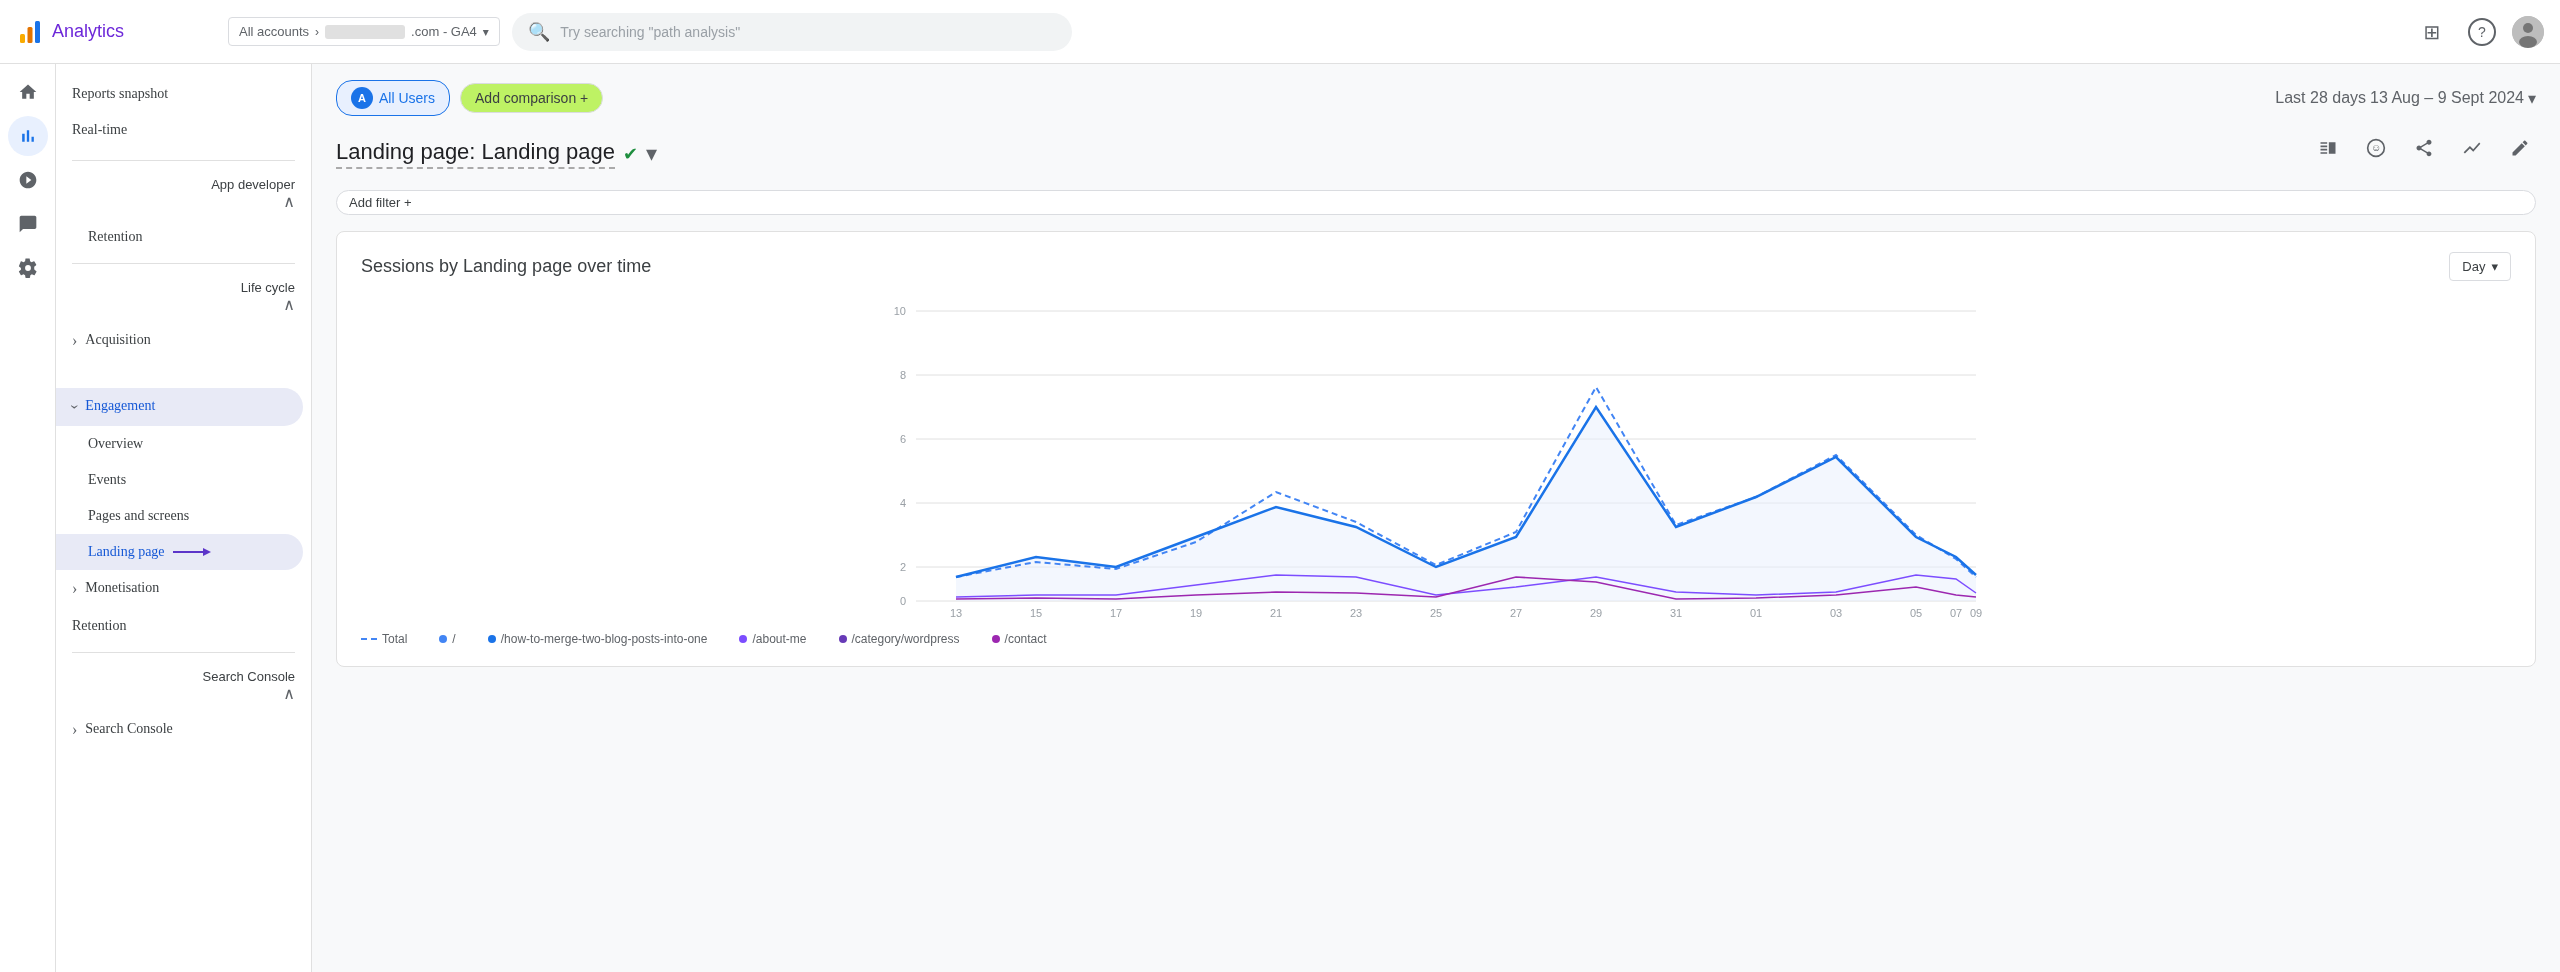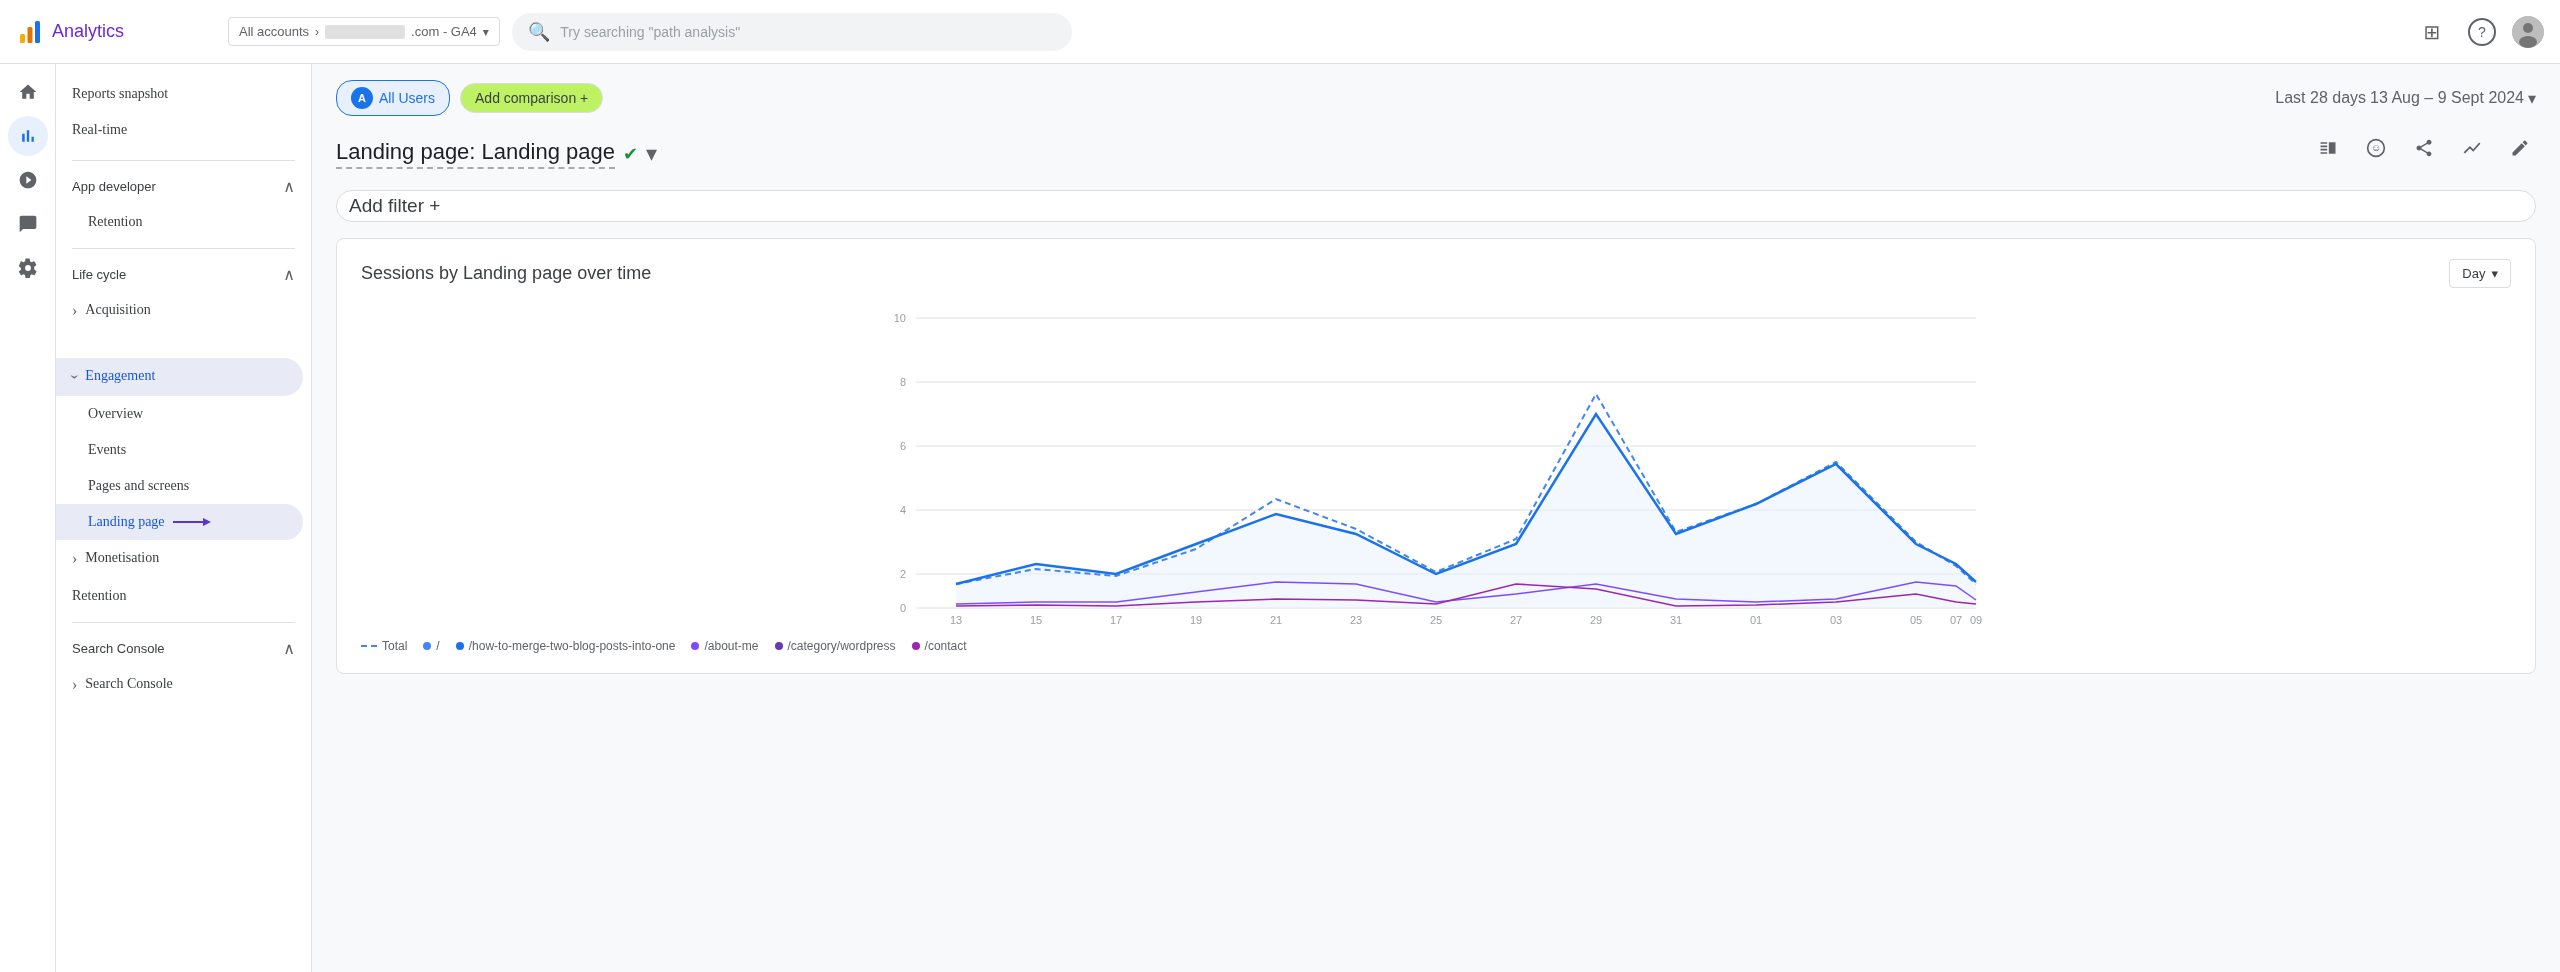--- a/index.html
+++ b/index.html
@@ -148,31 +148,32 @@
       font-weight: 500;
     }
     .sidebar-item.level1 {
       padding-left: 16px;
     }
     .sidebar-item.level2 {
       padding-left: 32px;
     }
     .sidebar-category {
       display: flex;
-      align-items: center;
+      align-items: flex-end;
       justify-content: space-between;
       padding: 8px 16px;
       color: #5f6368;
       font-size: 12px;
       font-weight: 600;
       text-transform: none;
       cursor: pointer;
       font-size: 13px;
       font-weight: 500;
       color: #3c4043;
+      flex-direction: column;
     }
     .sidebar-divider {
       height: 1px;
       background: #e0e0e0;
       margin: 8px 16px;
     }
     .chevron {
       font-size: 16px;
       color: #5f6368;
     }
@@ -276,21 +277,21 @@
       border-radius: 50%;
     }
     .add-filter-btn {
       display: flex;
       align-items: center;
       gap: 4px;
       padding: 4px 12px;
       border: 1px solid #dadce0;
       border-radius: 16px;
       cursor: pointer;
-      font-size: 19px;
+      font-size: 13px;
       color: #3c4043;
       background: #fff;
       margin-bottom: 16px;
     }
     
     
     .chart-container {
       background: #fff;
       border-radius: 8px;
       padding: 20px 24px;
@@ -322,21 +323,21 @@
     
     .chart-svg-wrapper {
       position: relative;
       width: 100%;
     }
     
     
     .chart-legend {
       display: flex;
       align-items: center;
-      gap: 16px;
+      gap: 32px;
       margin-top: 12px;
       flex-wrap: wrap;
       font-size: 12px;
       color: #5f6368;
     }
     .legend-item {
       display: flex;
       align-items: center;
       gap: 5px;
     }

